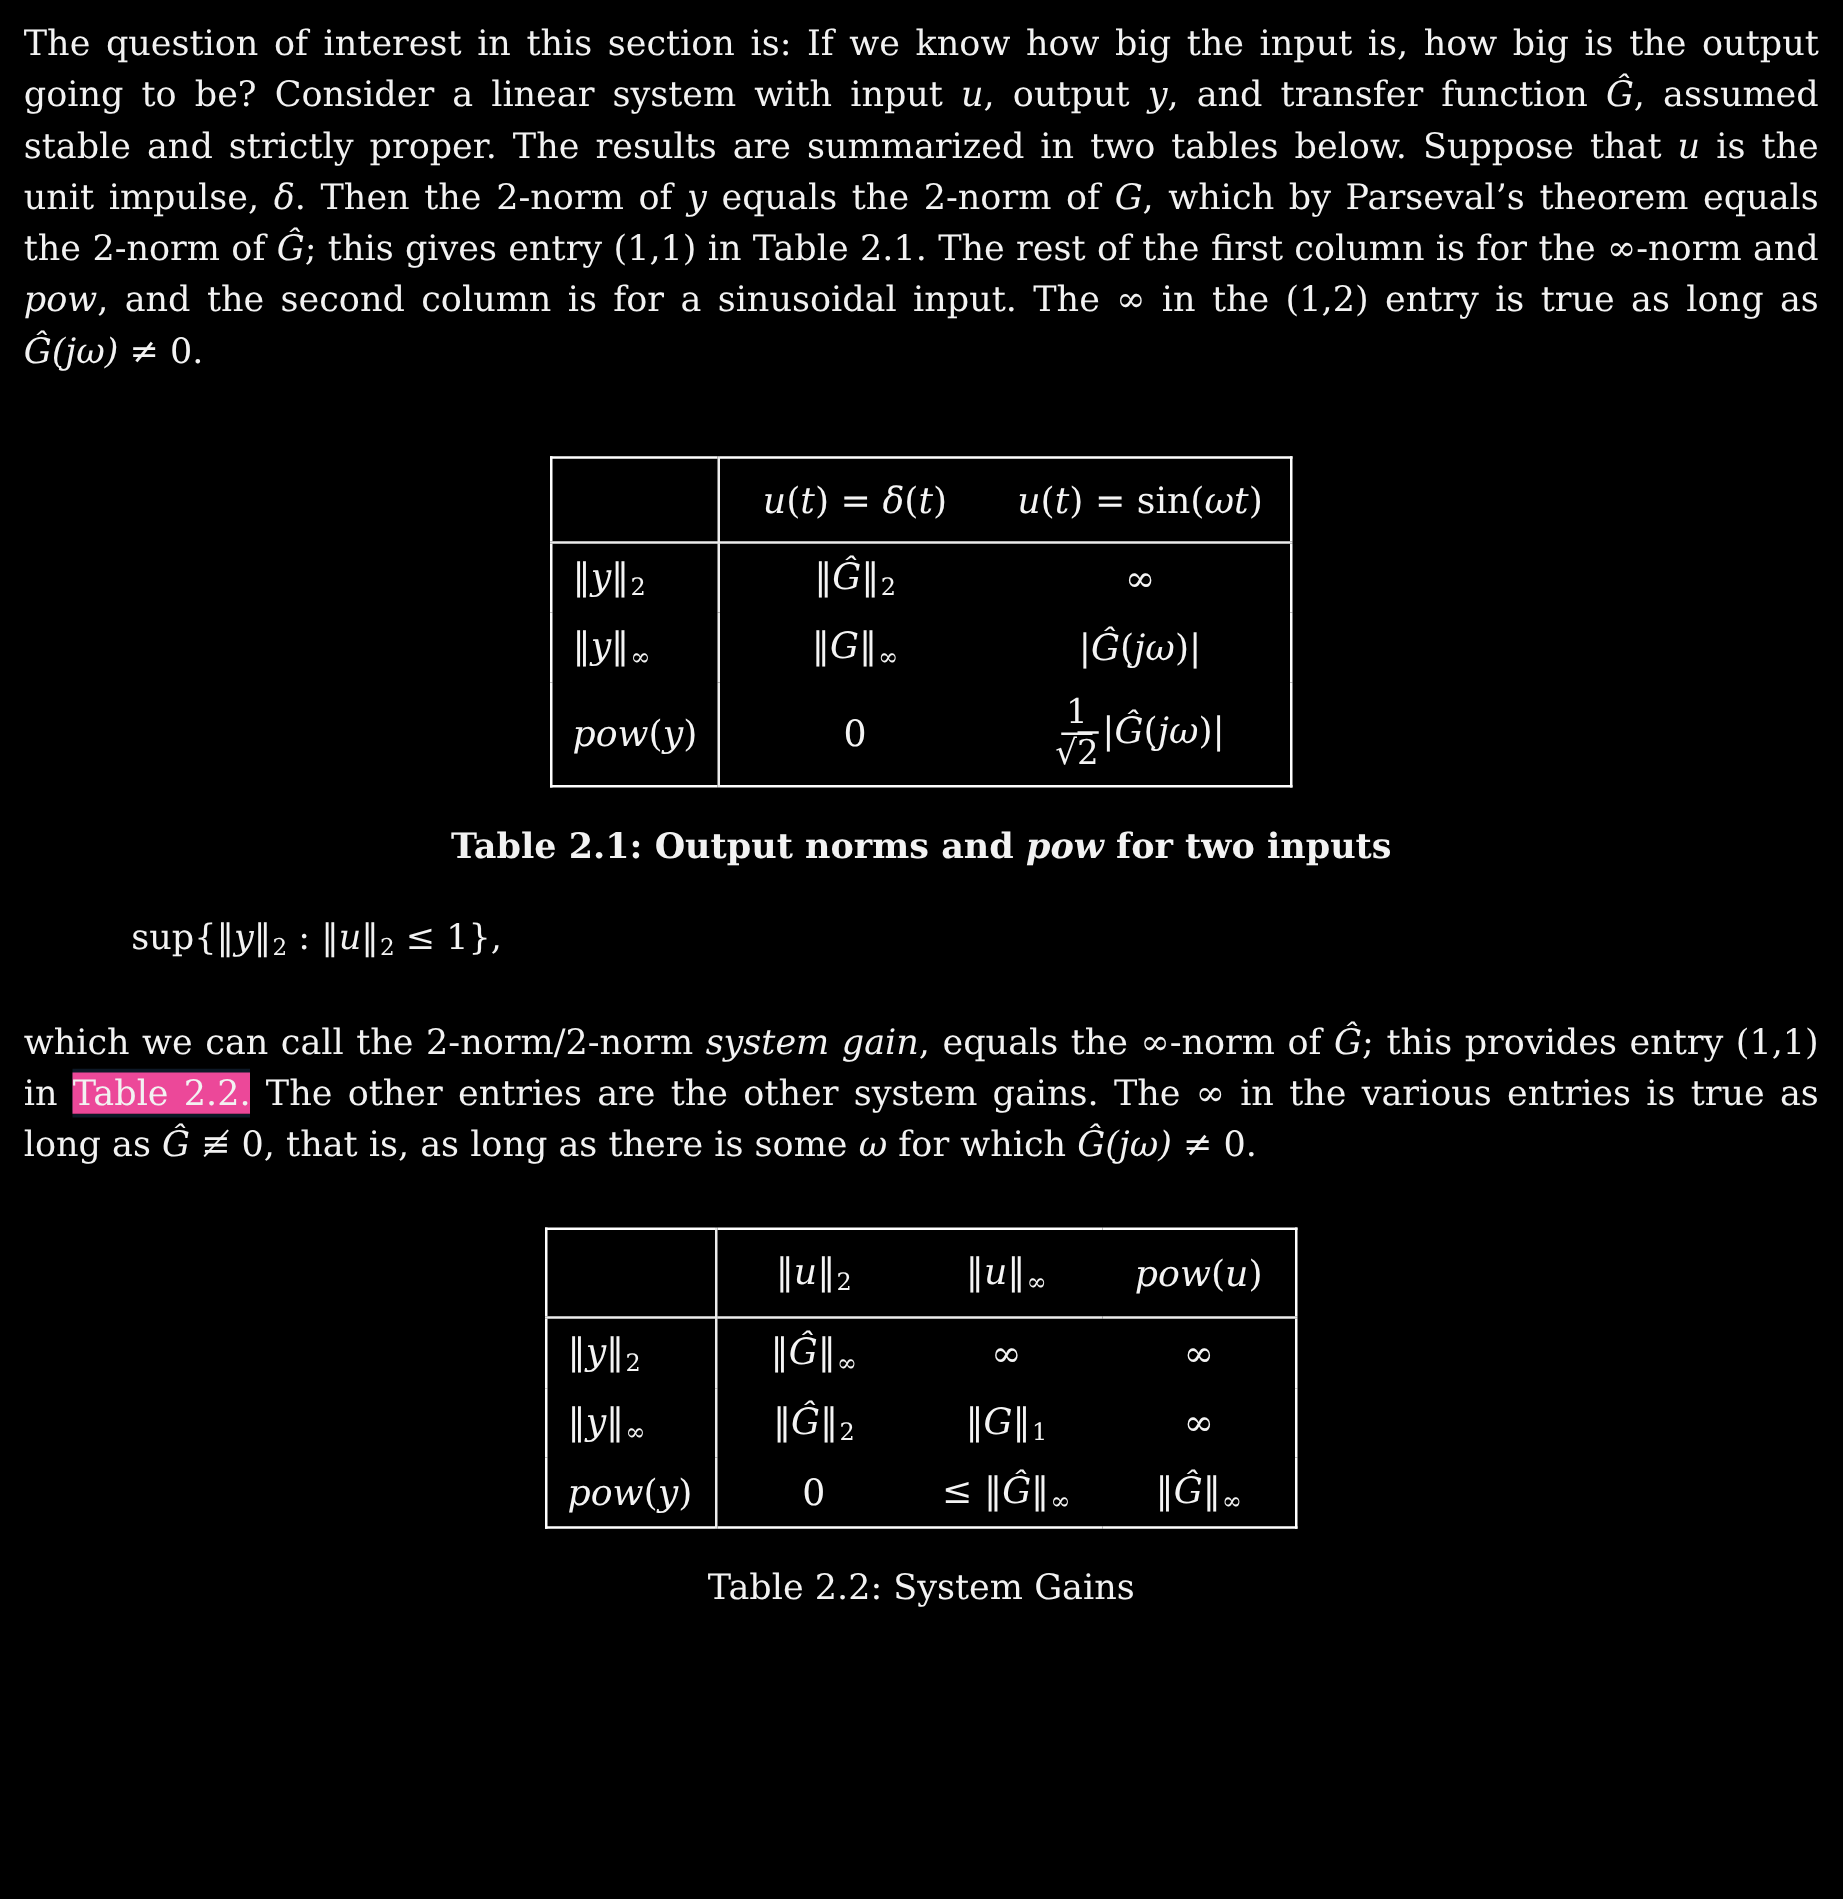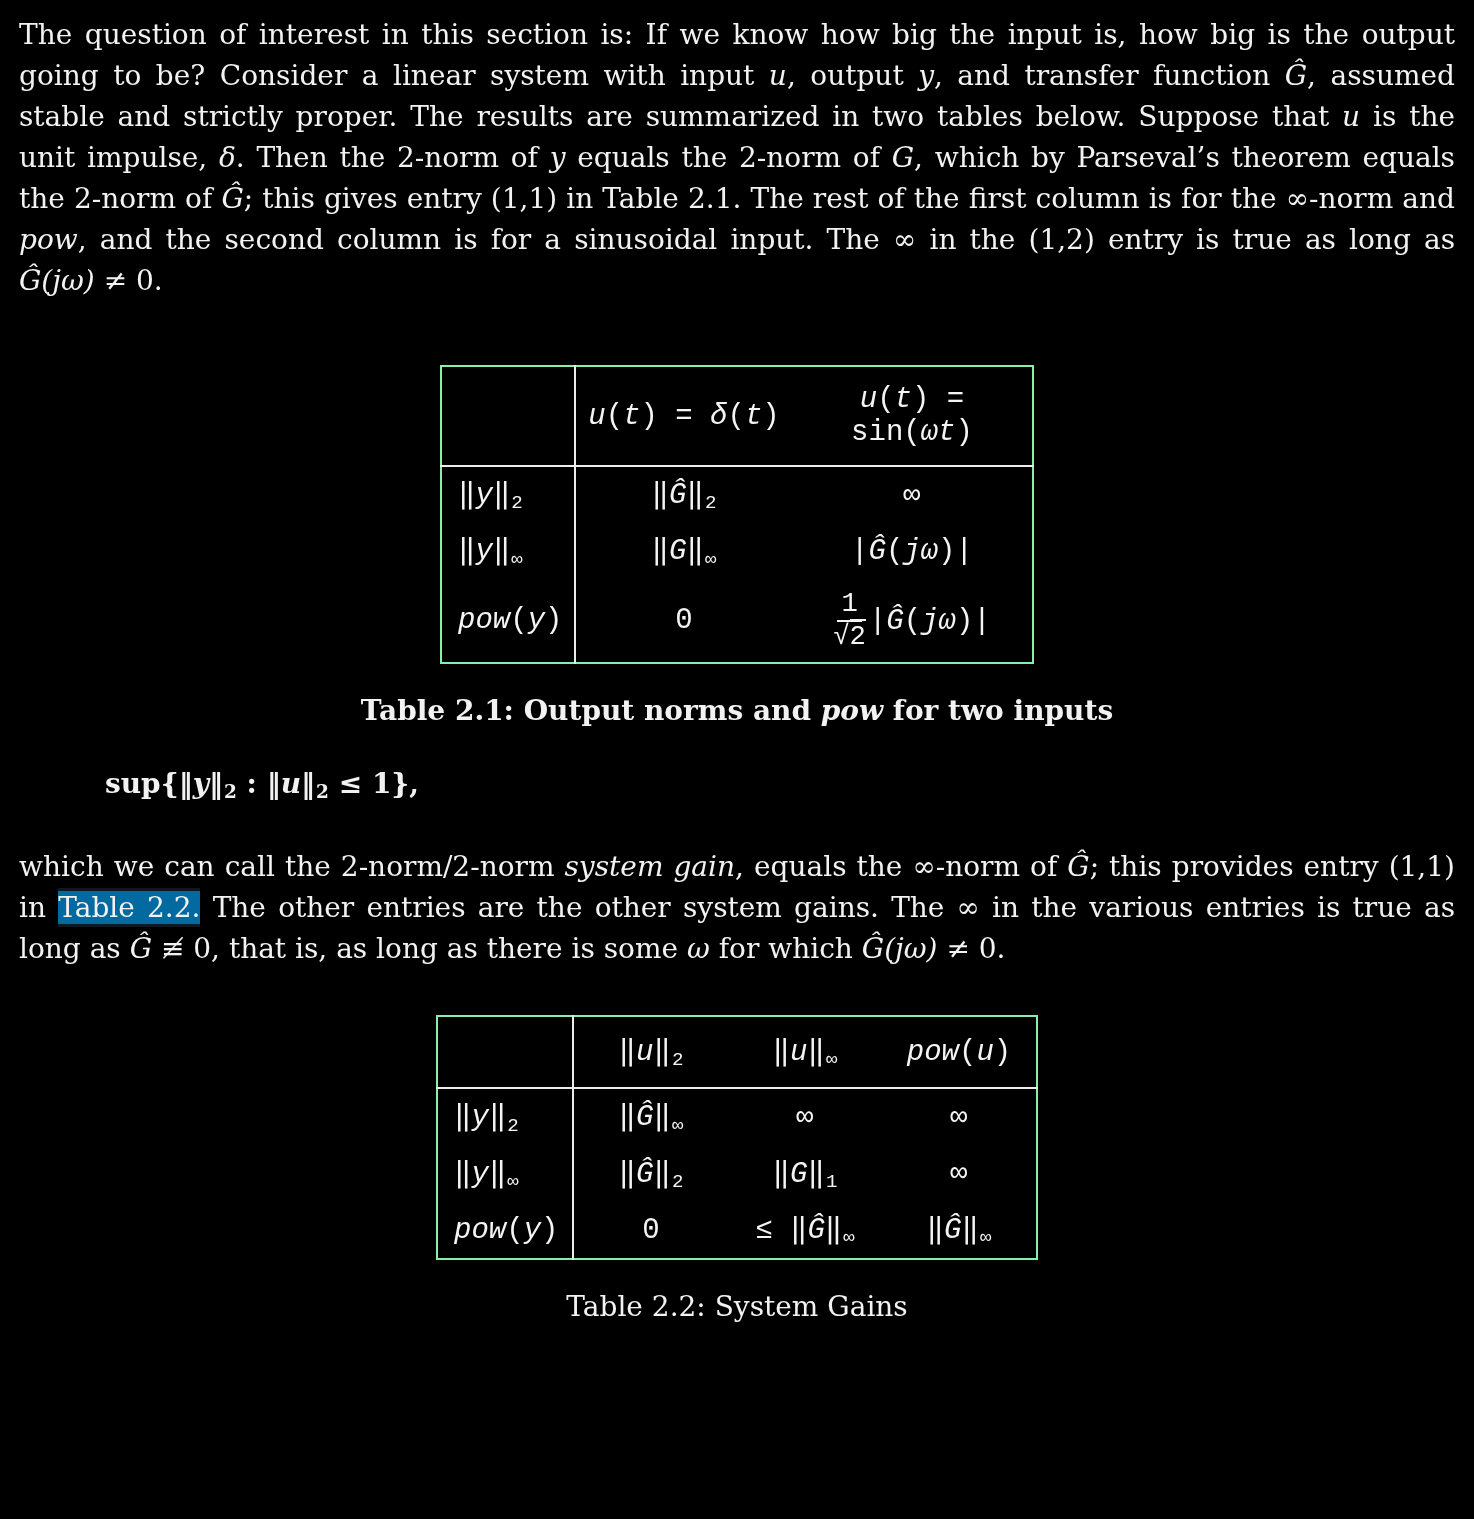--- a/index.html
+++ b/index.html
@@ -20,35 +20,34 @@
   h1.sec .secnum{ margin-right:46px; }
 
   
   p.body{
     font-size:28px; line-height:41px; margin:0; text-align:justify;
   }
   p.indent{ text-indent:55px; }
 
   .it{ font-style:italic; }
   .sb{ font-size:66%; vertical-align:-0.28em; margin-left:1px; }
-  .lk{ background:#0369a1; box-shadow:0 3px 0 #0d1826, 0 -3px 0 #0d1826; }
+  .lk{ background:#ec4899; box-shadow:0 3px 0 #0d1826, 0 -3px 0 #0d1826; }
 
   
   .formula{
-    font-size:28px; line-height:41px; margin:36px 0 34px 86px;font-weight:bold;
+    font-size:28px; line-height:41px; margin:36px 0 34px 86px;
   }
 
   
   .tbl-center{ display:flex; justify-content:center; }
   table.mtable{
     border-collapse:collapse;
     font-size:29px;
     color:#f4f4f4;
-    border:2px solid #86efac;
-    font-family:Liberation Mono, monospace;
+    border:2px solid #ffffff;
   }
   table.mtable td{ text-align:center; padding:9px 8px; }
   table.mtable td.lab{
     border-right:2px solid #ececec; text-align:left; padding-left:16px; 
   }
   table.mtable tr.head td{ border-bottom:2px solid #ececec; padding-top:16px; padding-bottom:16px; }
   .t1 td.lab{ width:108px; }
   .t1 td.c1{ width:200px; }
   .t1 td.c2{ width:224px; }
   .t2 td.lab{ width:110px; }

